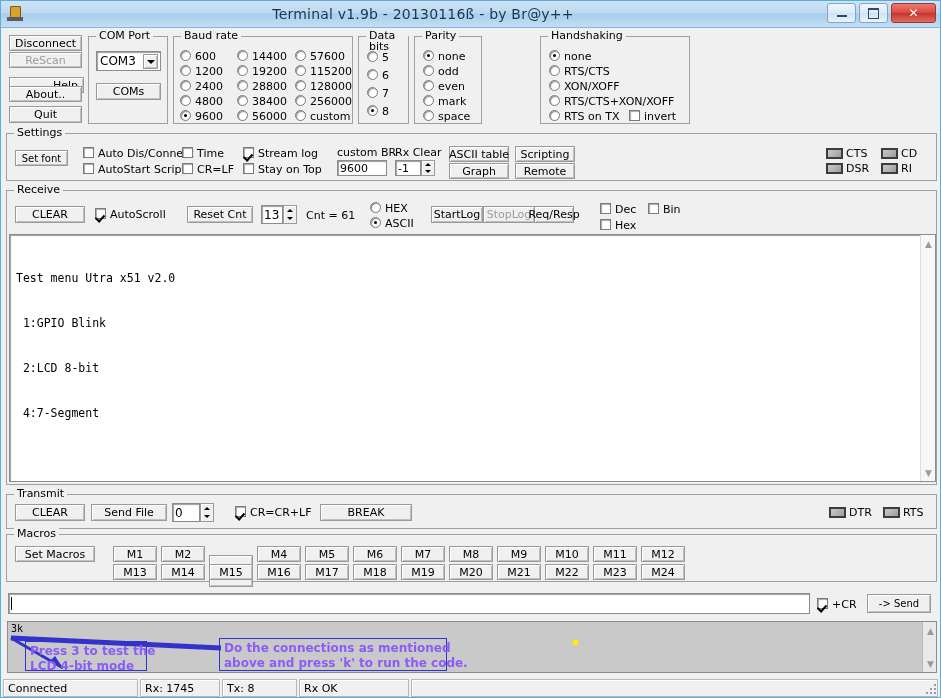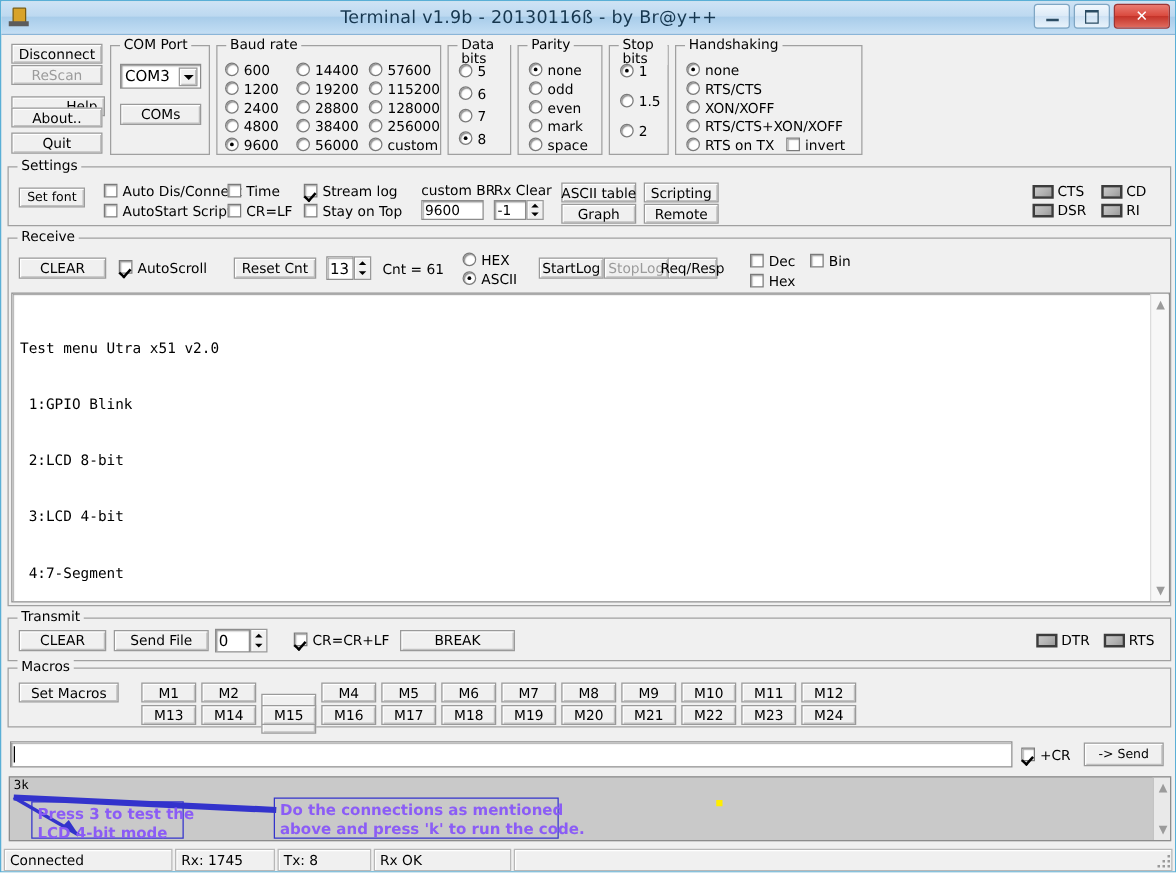--- a/index.html
+++ b/index.html
@@ -469,35 +469,20 @@
     <div class="radio" style="left:8px;top:58px;">
         <span class="dot"></span>
         <span>mark</span>
       </div>
     <div class="radio" style="left:8px;top:73px;">
         <span class="dot"></span>
         <span>space</span>
       </div>
   </div>
 
-  <div class="group" style="left:486px;top:35px;width:48px;height:88px;">
-    <span class="legend">Stop bits</span>
-    <div class="radio on" style="left:8px;top:14px;">
-        <span class="dot"></span>
-        <span>1</span>
-      </div>
-    <div class="radio" style="left:8px;top:38px;">
-        <span class="dot"></span>
-        <span>1.5</span>
-      </div>
-    <div class="radio" style="left:8px;top:62px;">
-        <span class="dot"></span>
-        <span>2</span>
-      </div>
-  </div>
 
   <div class="group" style="left:539px;top:35px;width:150px;height:88px;">
     <span class="legend">Handshaking</span>
     <div class="radio on" style="left:8px;top:13px;">
         <span class="dot"></span>
         <span>none</span>
       </div>
     <div class="radio" style="left:8px;top:28px;">
         <span class="dot"></span>
         <span>RTS/CTS</span>
@@ -636,21 +621,20 @@
     <div class="check" style="left:641px;top:12px;">
         <span class="box"></span>
         <span>Bin</span>
       </div>
 
     <div class="term-wrap" style="left:2px;top:43px;width:927px;height:248px;">
       <div class="term-text">
         <div class="term-line">Test menu Utra x51 v2.0</div>
         <div class="term-line"> 1:GPIO Blink</div>
         <div class="term-line"> 2:LCD 8-bit</div>
-        <div class="term-line"> 3:LCD 4-bit</div>
         <div class="term-line"> 4:7-Segment</div>
         
         
         
         
         
         
         
         
       </div>

